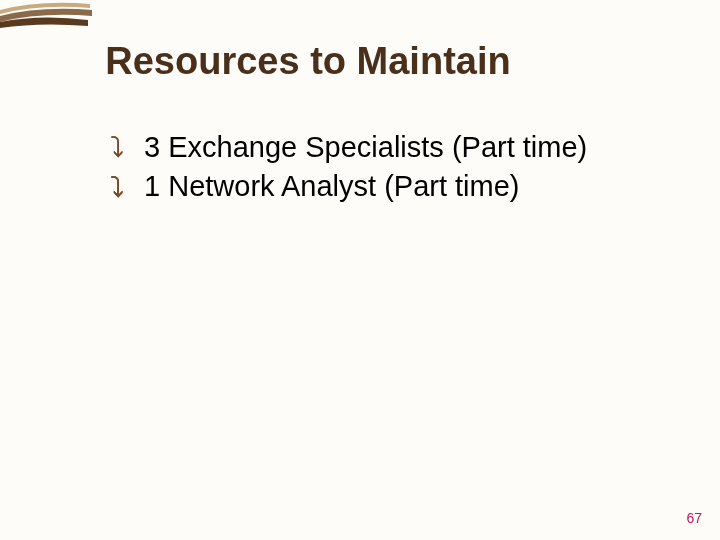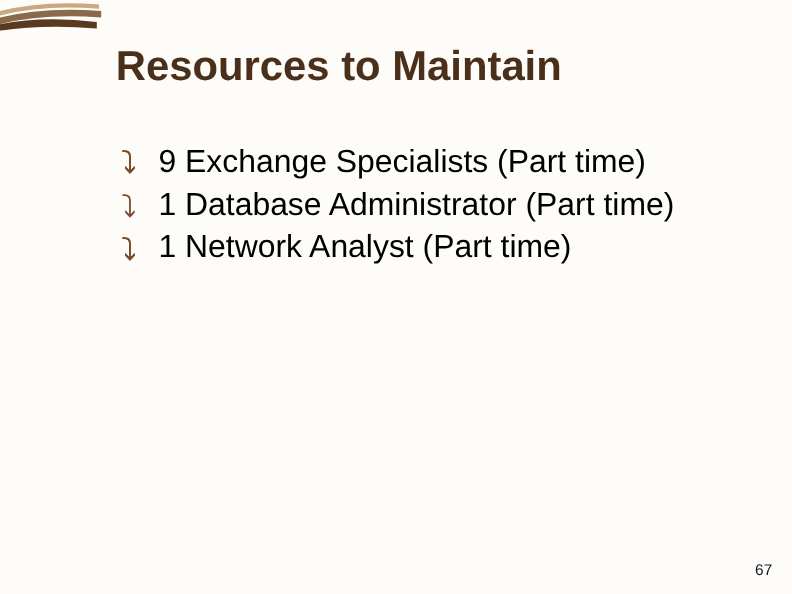--- a/index.html
+++ b/index.html
@@ -57,21 +57,21 @@
     top: 0.05em;
     color: #7a4a2a;
     font-family: "Segoe UI Symbol", "Arial Unicode MS", sans-serif;
     font-size: 28px;
   }
   .page-num {
     position: absolute;
     right: 18px;
     bottom: 14px;
     font-size: 14px;
-    color: #0f172a;
+    color: #be185d;
     text-align: center;
   }
 </style>
 </head>
 <body>
 
 <div class="slide">
 
   <svg class="corner-deco" viewBox="0 0 95 28">
     <path d="M0 10 Q 40 0 90 4 L 90 8 Q 40 4 0 14 Z" fill="#c9a97e"></path>
@@ -80,25 +80,24 @@
   </svg>
 
   <div class="title">Resources to Maintain</div>
 
   <div class="body">
     <div class="item">
       <span class="bullet">⤵</span>
     </div>
     <div class="item">
       <span class="bullet">⤵</span>
-      <span>9 Exchange Specialists (Part time)</span>
+      <span>3 Exchange Specialists (Part time)</span>
     </div>
     <div class="item">
       <span class="bullet">⤵</span>
-      <span>1 Database Administrator (Part time)</span>
     </div>
     <div class="item">
       <span class="bullet">⤵</span>
     </div>
     <div class="item">
       <span class="bullet">⤵</span>
       <span>1 Network Analyst (Part time)</span>
     </div>
   </div>
 

